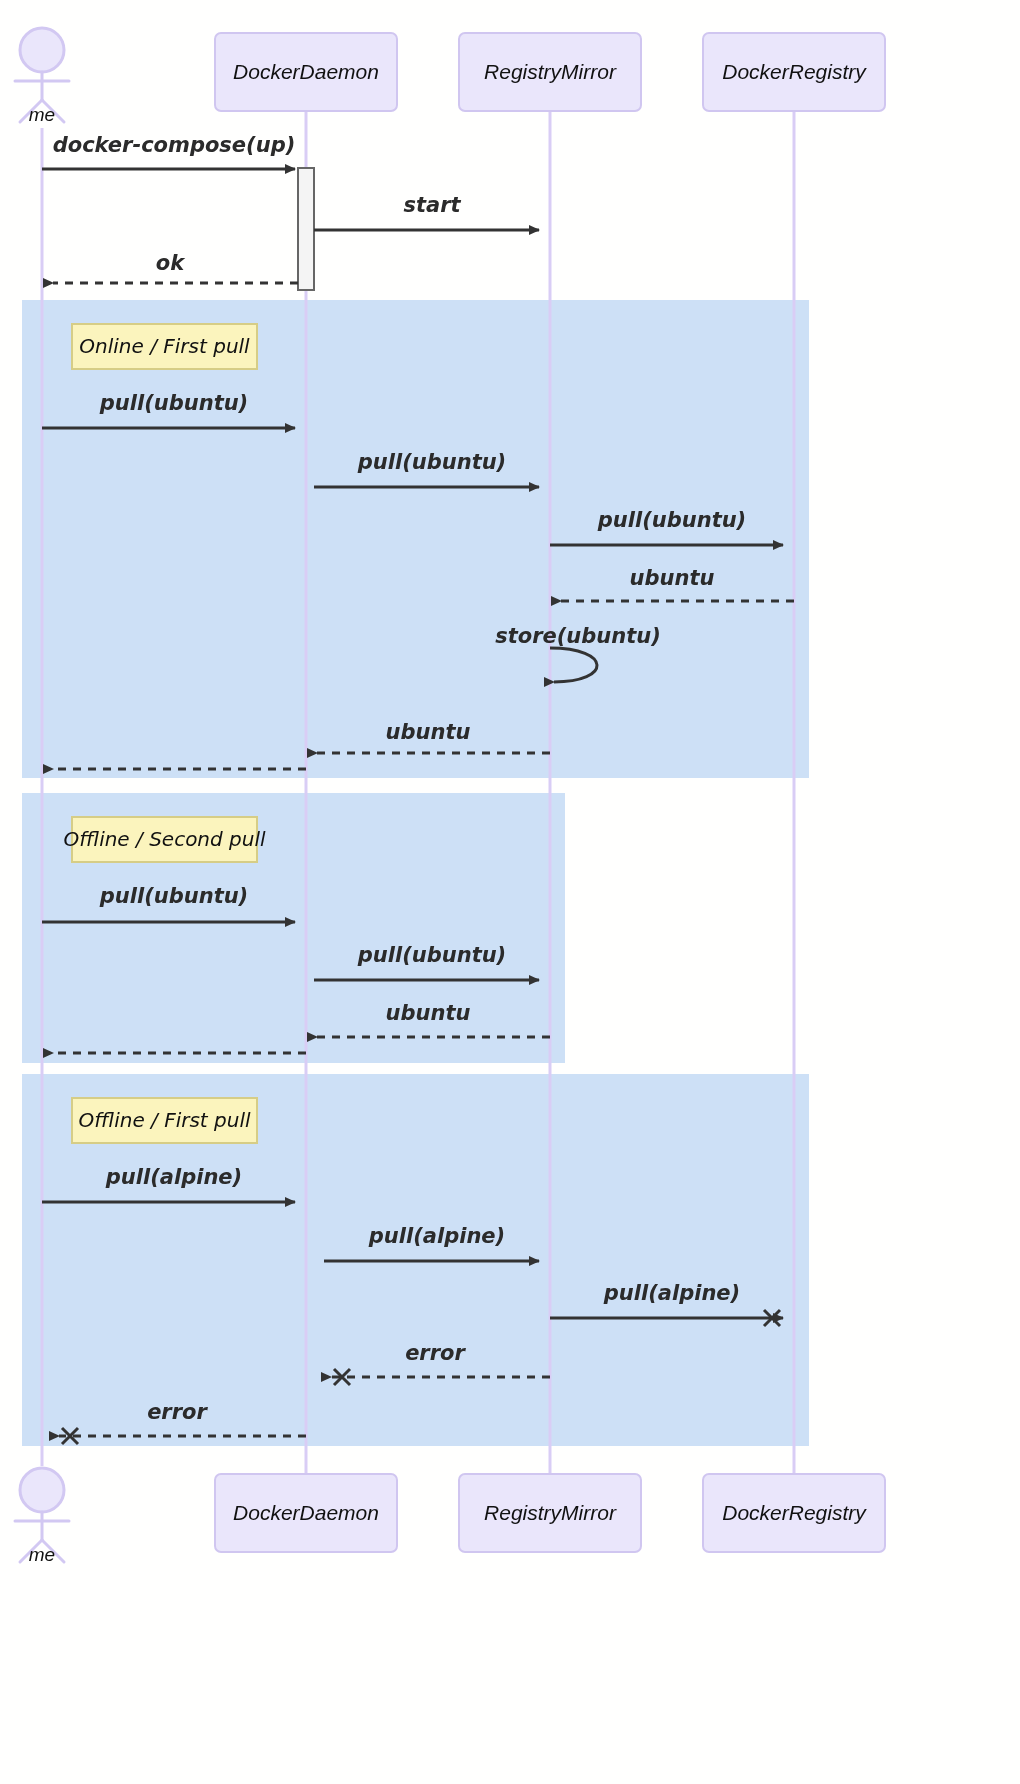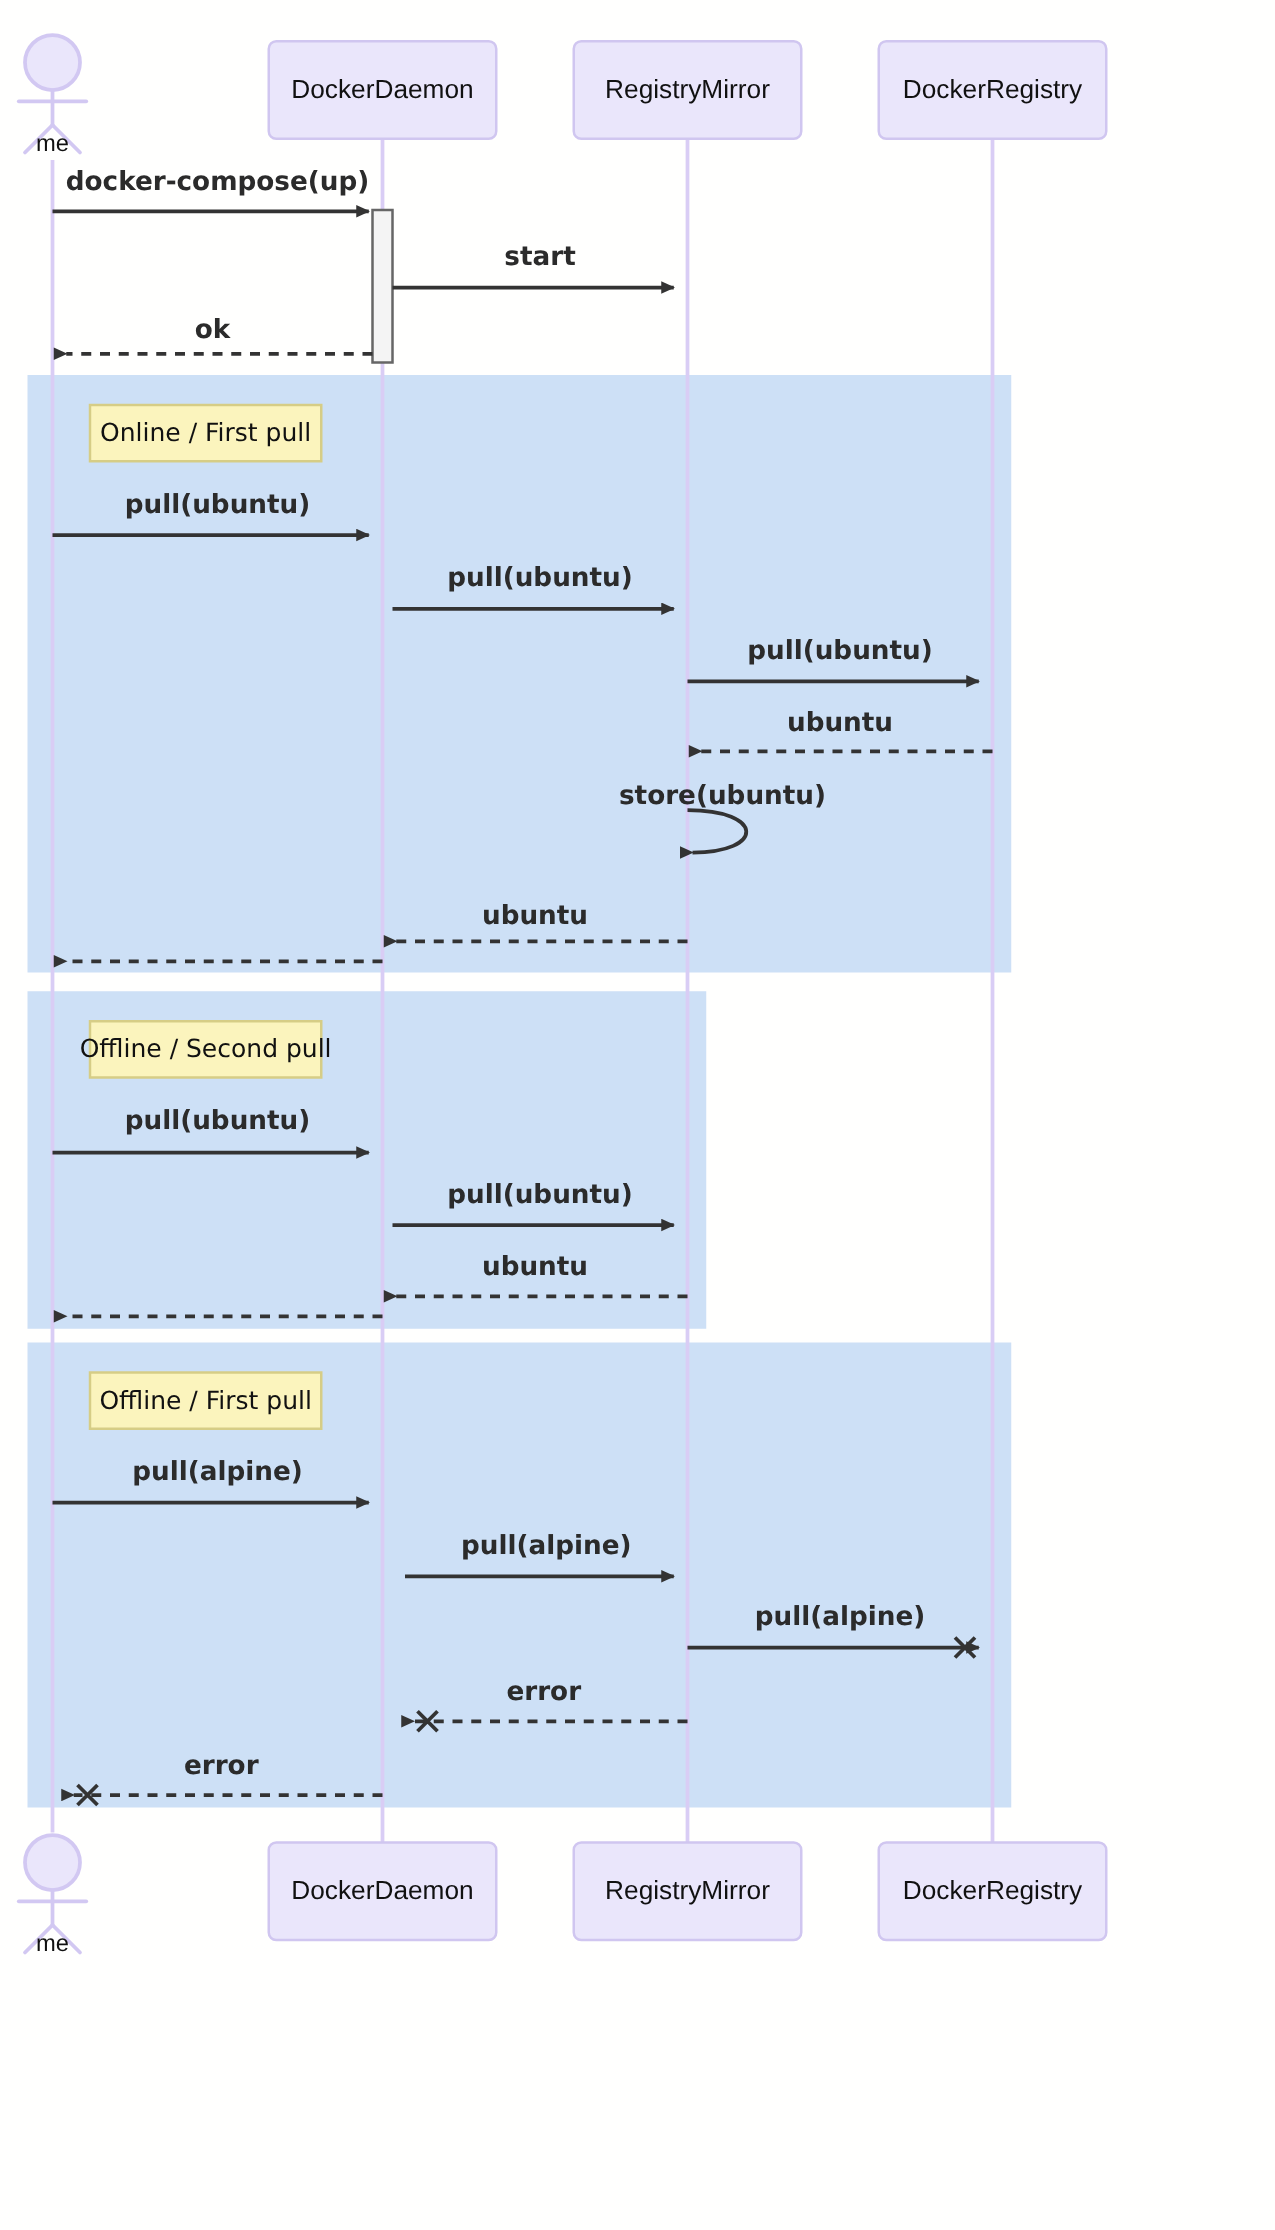--- a/index.html
+++ b/index.html
@@ -2,21 +2,21 @@
 <html><head>
 <meta charset="utf-8">
 <style>
   html,body{margin:0;padding:0;}
   body{
     width:1020px;height:1784px;
     background:#fffffe;
     font-family:"DejaVu Sans","Liberation Sans",sans-serif;
     overflow:hidden;
   }
-  #stage{position:relative;width:904px;height:1784px;}
+  #stage{position:relative;width:904px;height:1784px;font-style:italic;}
   svg#diagram{position:absolute;left:0;top:0;width:1020px;height:1784px;display:block;}
   .ptext{font-family:"Liberation Sans",sans-serif;font-size:21px;fill:#111;text-anchor:middle;dominant-baseline:middle;}
   .actorlabel{font-family:"Liberation Sans",sans-serif;font-size:19px;fill:#111;text-anchor:middle;}
   .notetext{font-family:"DejaVu Sans",sans-serif;font-size:20px;fill:#111;text-anchor:middle;dominant-baseline:middle;}
   .msglabel{font-family:"DejaVu Sans",sans-serif;font-size:21px;font-weight:bold;fill:#2b2b2b;text-anchor:middle;}
 </style>
 </head>
 <body>
 
 <div id="stage">

